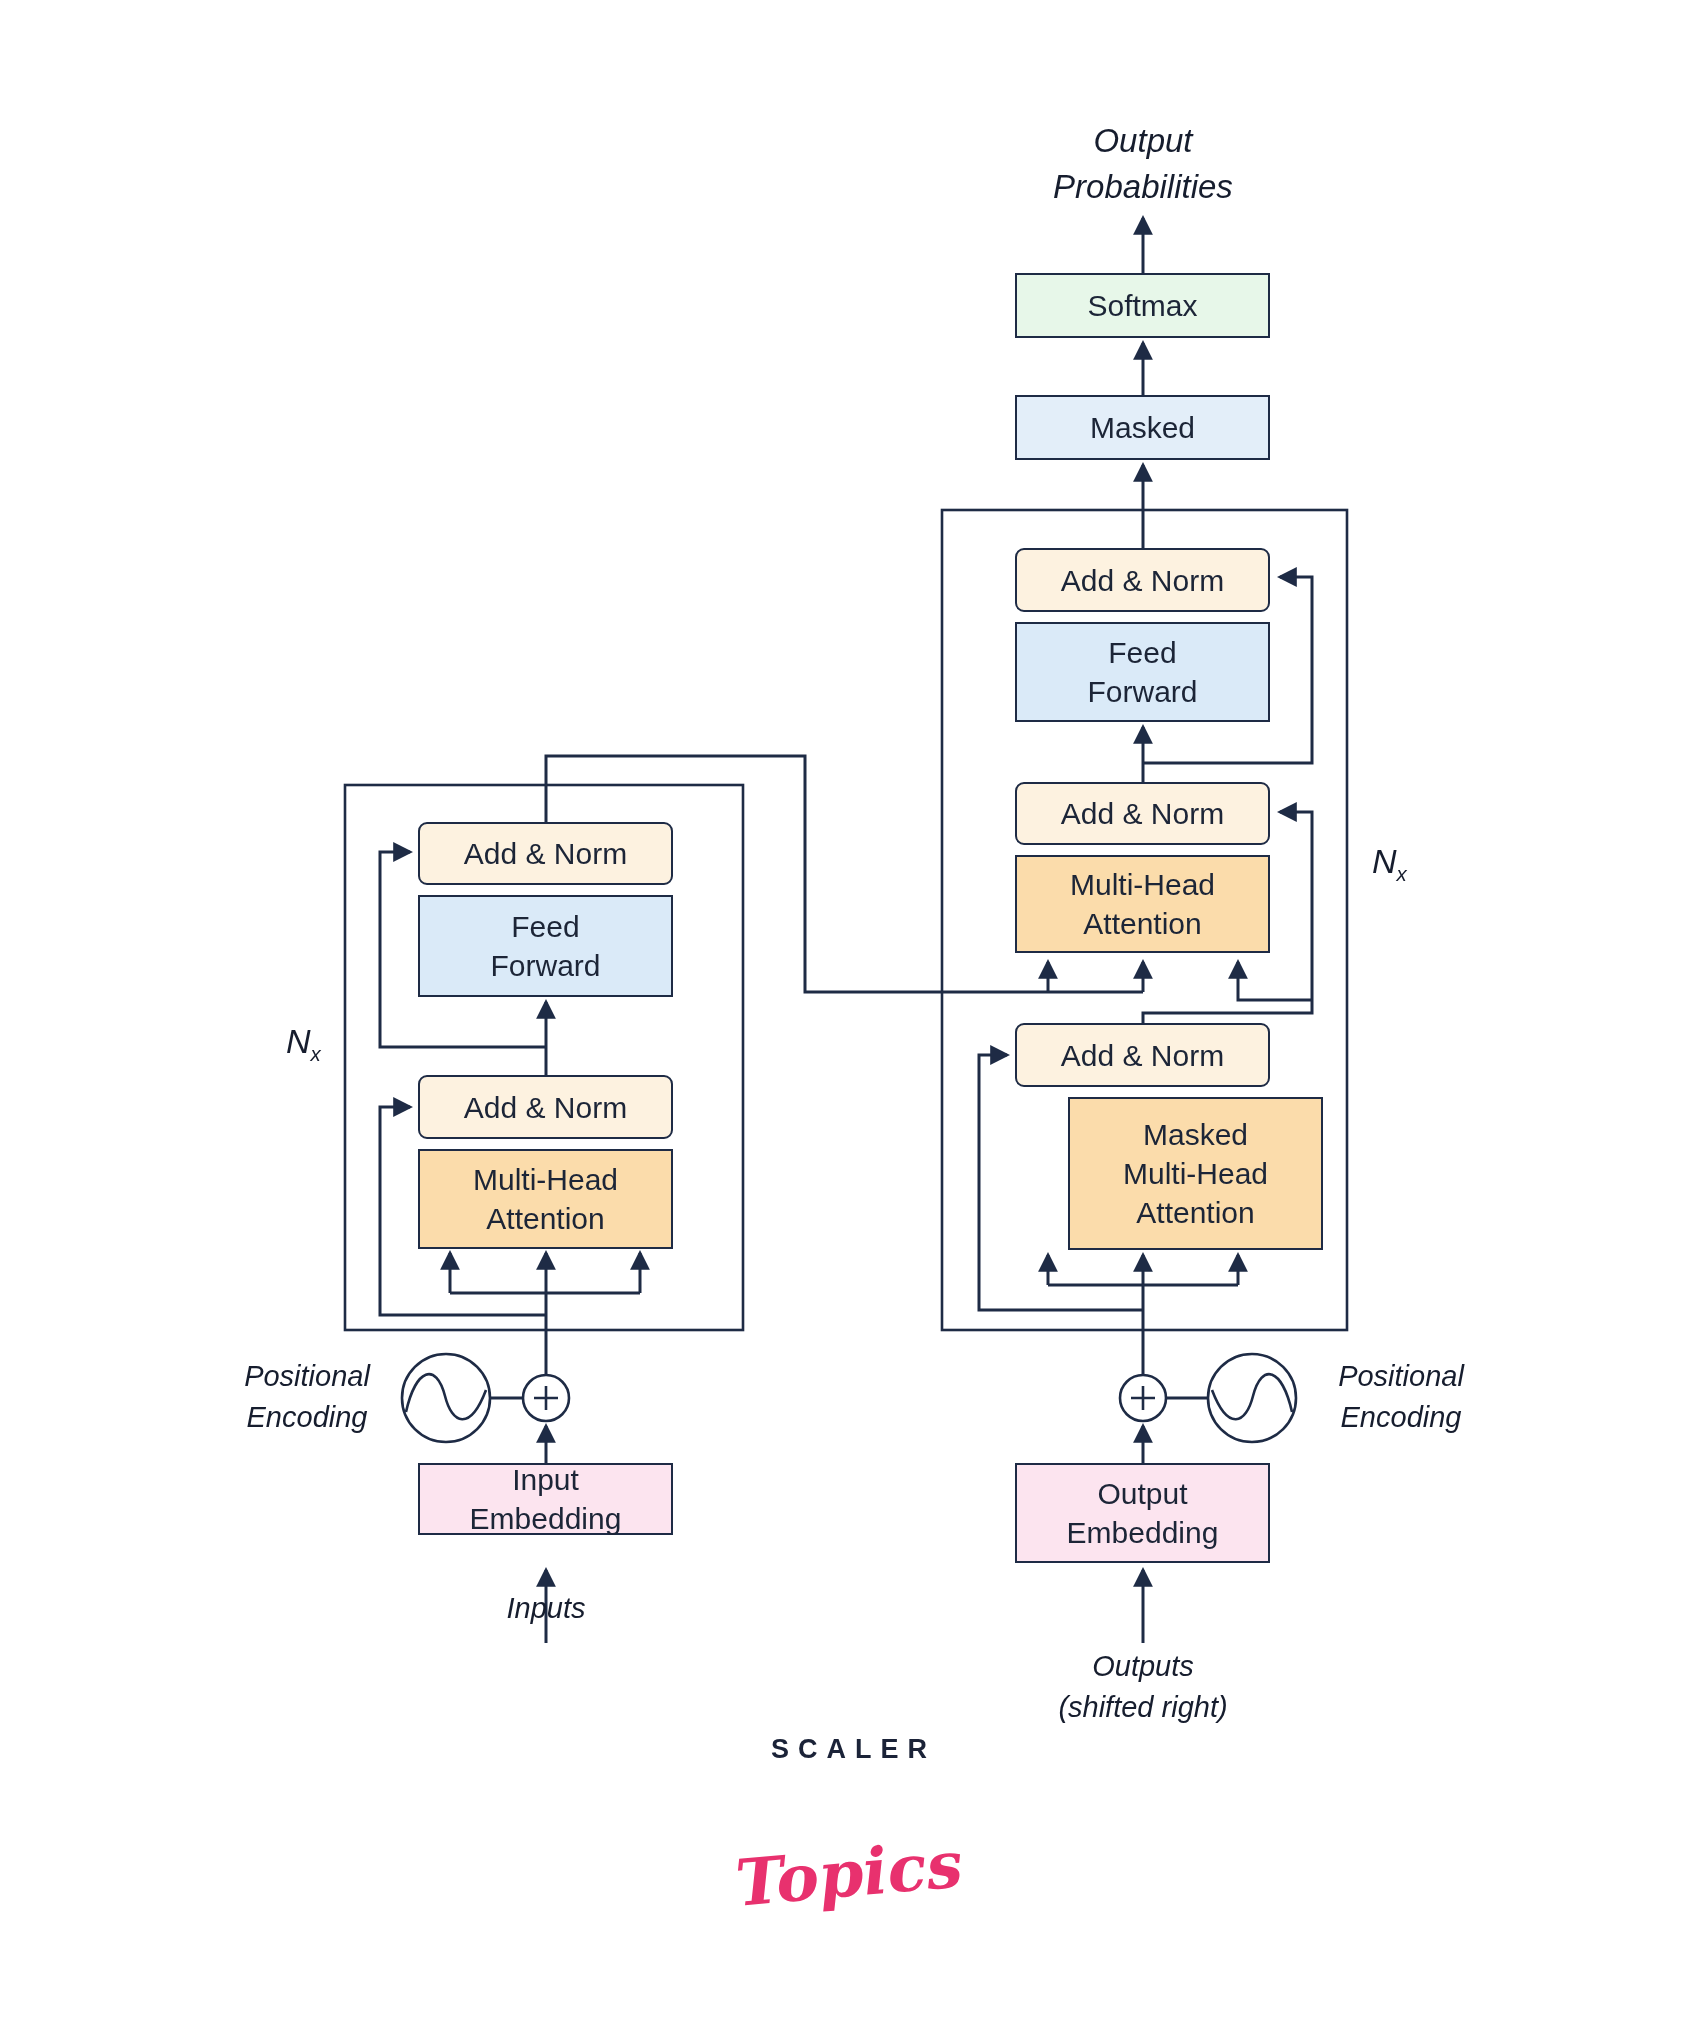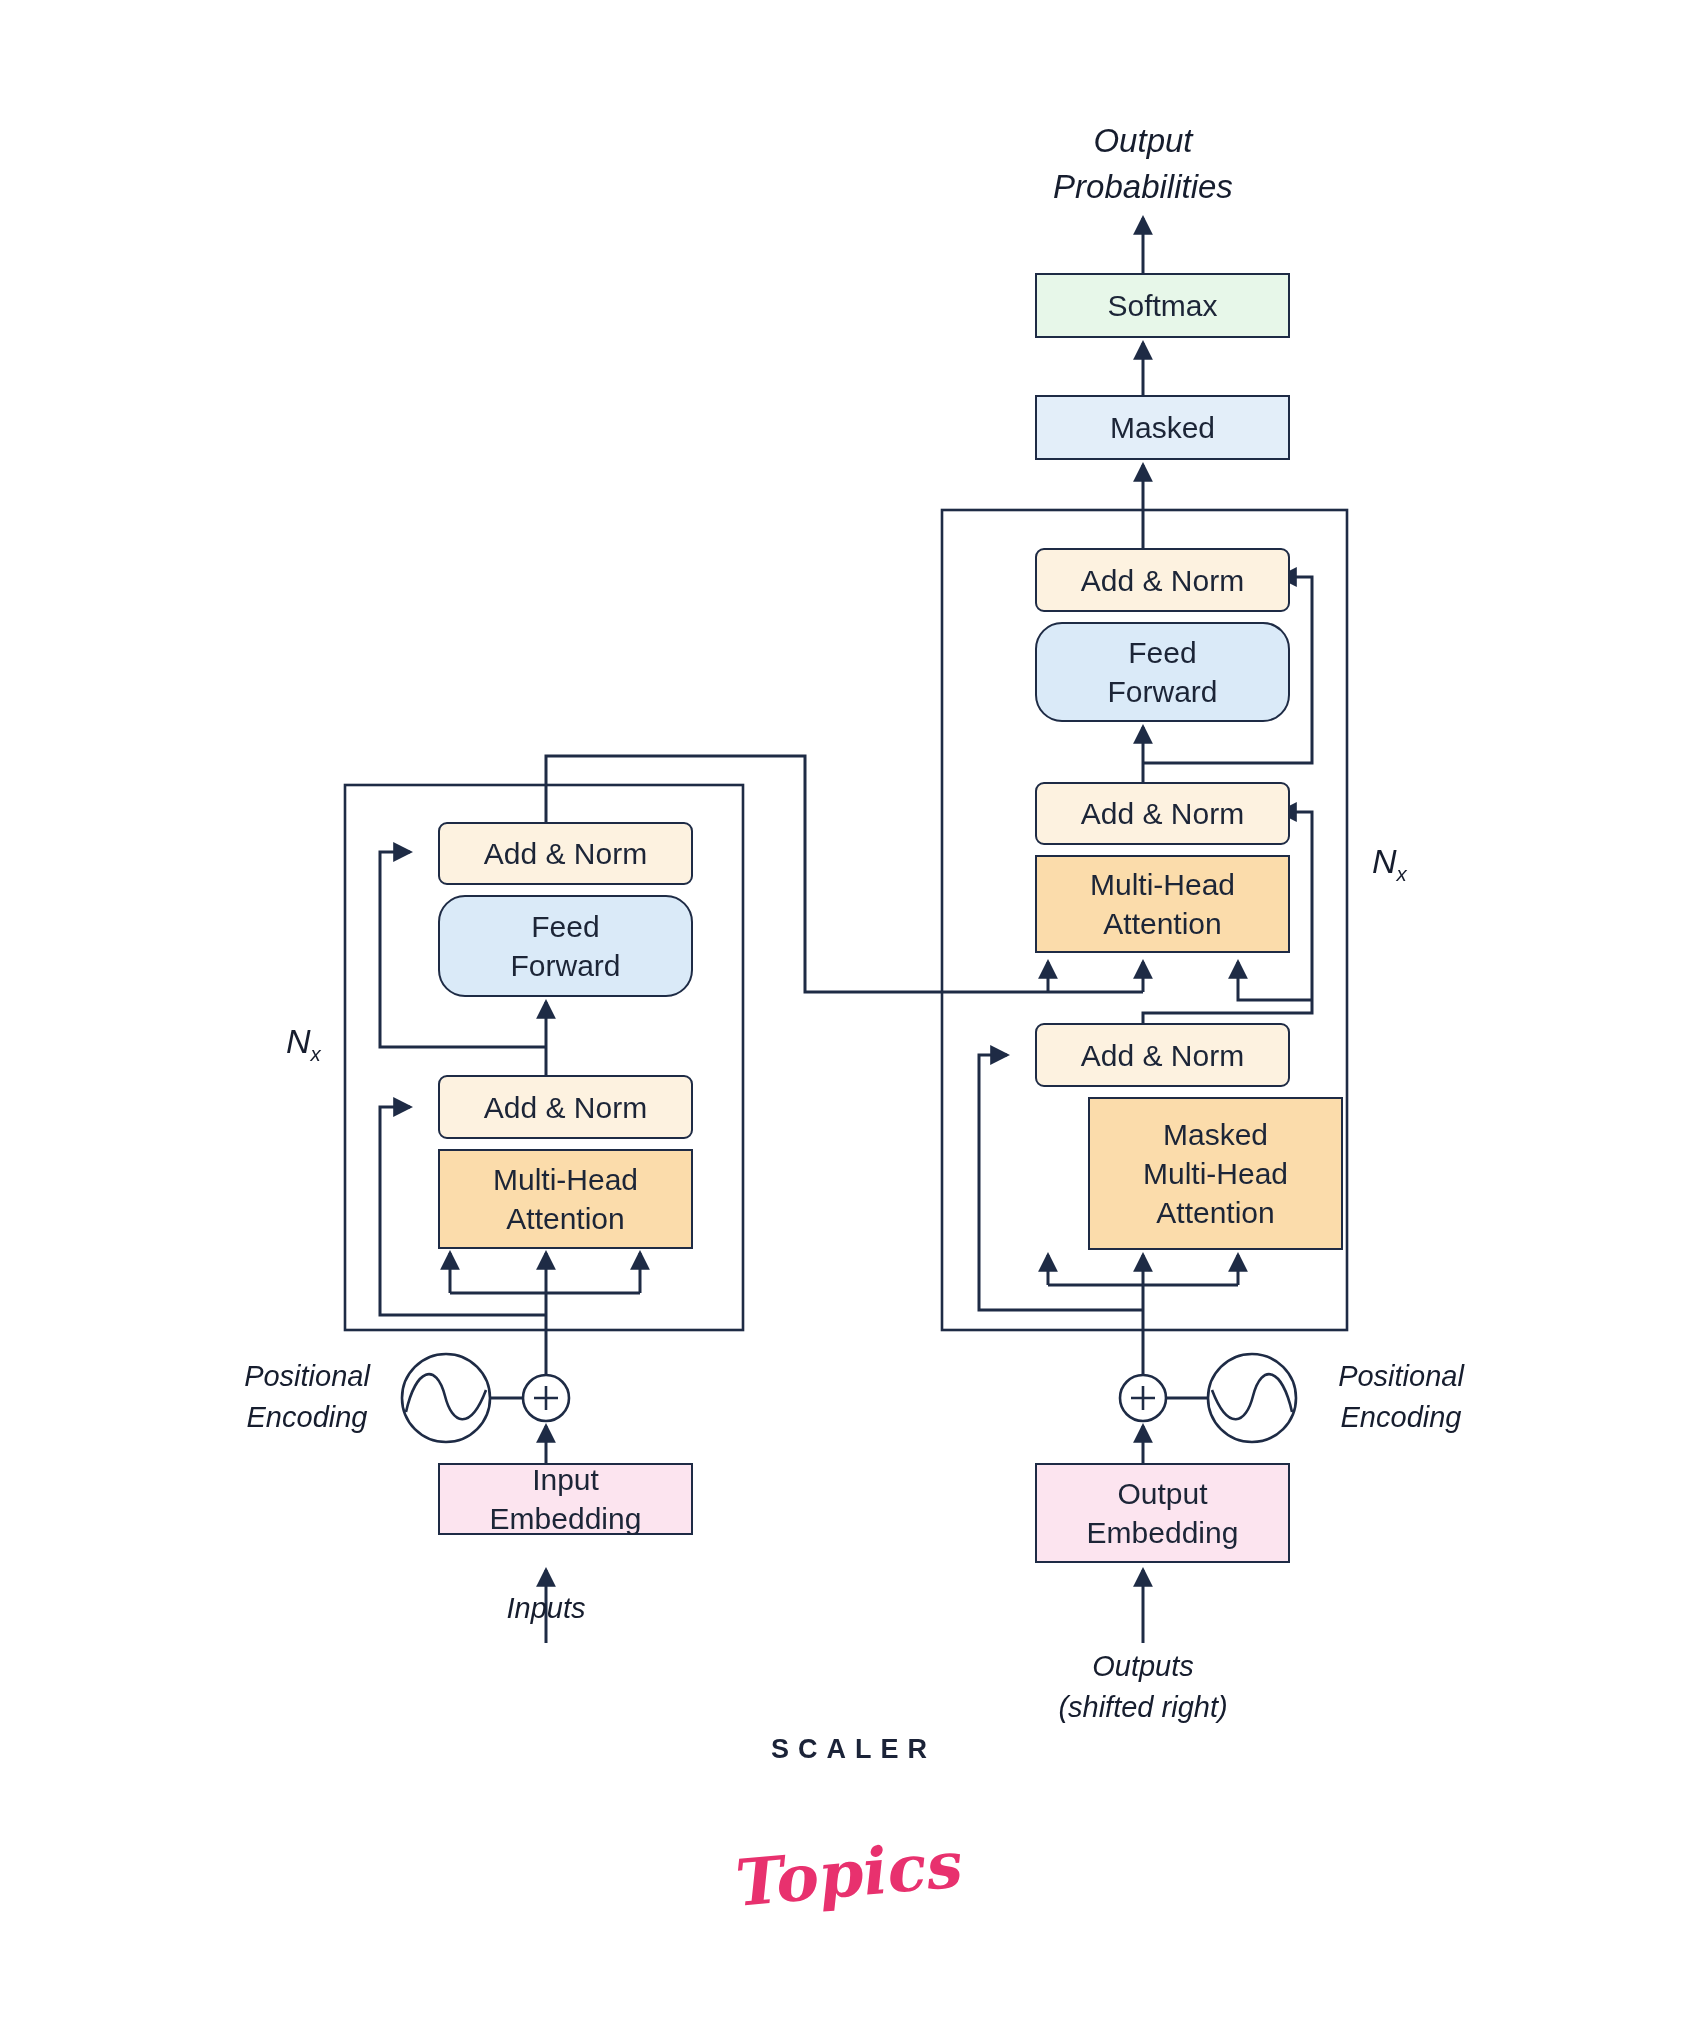--- a/index.html
+++ b/index.html
@@ -1,23 +1,23 @@
 <!DOCTYPE html>
 <html style="--line: #1e2b45; --add_norm_fill: #fdf2e0; --attention_fill: #fbdcab; --feed_forward_fill: #daeaf8; --linear_fill: #e3eef9; --softmax_fill: #e7f7e9; --embedding_fill: #fce4ef; --logo_navy: #1b2338; --logo_pink: #e8316e;"><head>
 <meta charset="utf-8">
 <style>
   html,body{margin:0;padding:0;background:#ffffff;}
   #canvas{position:relative;width:1700px;height:2036px;background:#ffffff;overflow:hidden;
           font-family:"Liberation Sans", sans-serif;color:#1c2537;}
   .box{position:absolute;box-sizing:border-box;border:2.5px solid var(--line);
        display:flex;align-items:center;justify-content:center;text-align:center;
-       white-space:pre-line;font-size:30px;line-height:1.3;color:#1c2537;margin-left:20px;}
+       white-space:pre-line;font-size:30px;line-height:1.3;color:#1c2537;}
   .cream{background:var(--add_norm_fill);border-radius:9px;}
   .orange{background:var(--attention_fill);}
-  .blue{background:var(--feed_forward_fill);border-radius:27px;}
+  .blue{background:var(--feed_forward_fill);}
   .lblue{background:var(--linear_fill);}
   .green{background:var(--softmax_fill);}
   .pink{background:var(--embedding_fill);}
   .annot{position:absolute;font-style:italic;text-align:center;white-space:pre-line;
          font-size:29px;line-height:1.4;color:#161d2e;}
   .nx{position:absolute;font-style:italic;font-size:34px;color:#161d2e;}
   .nx sub{font-size:0.6em;font-style:italic;}
   svg.layer{position:absolute;left:0;top:0;pointer-events:none;}
   .ln{stroke:var(--line);stroke-width:3;fill:none;}
   .thin{stroke:var(--line);stroke-width:2.6;fill:none;}

